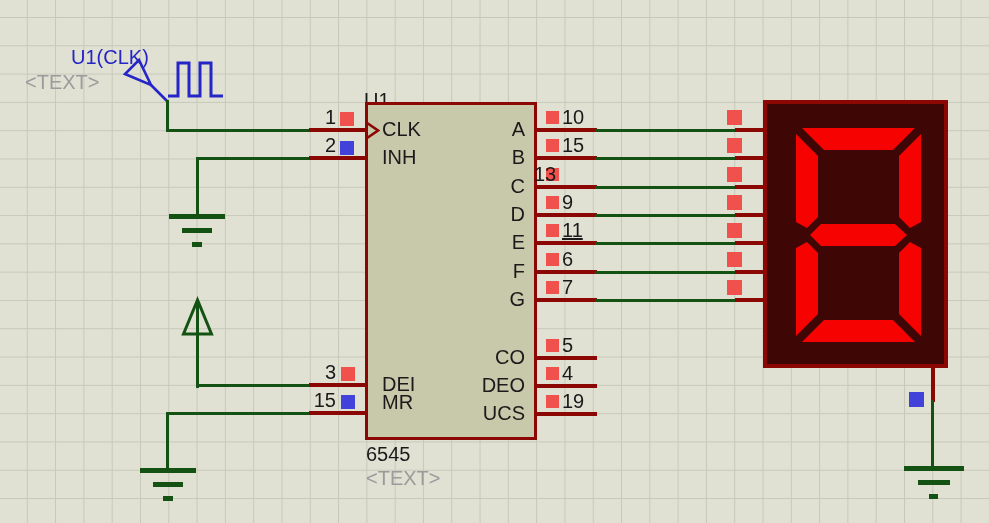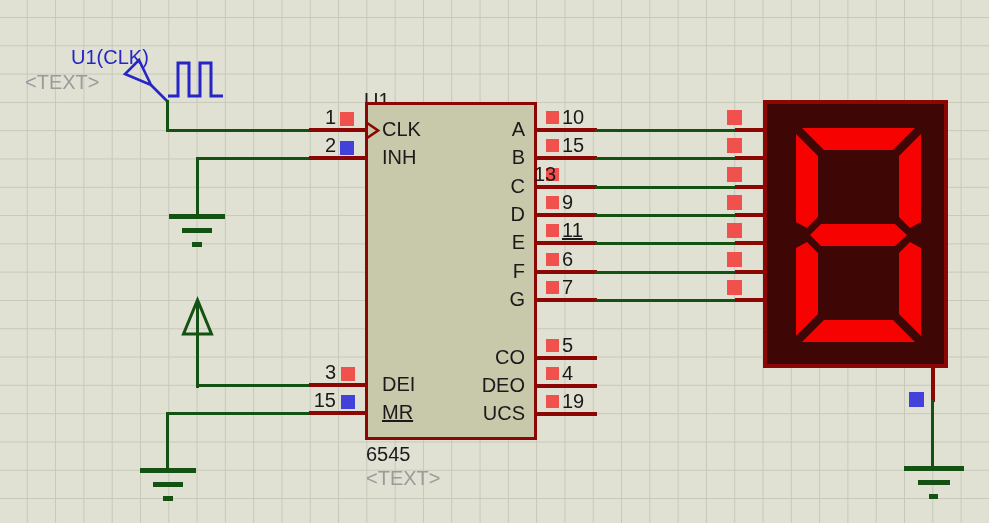--- a/index.html
+++ b/index.html
@@ -89,21 +89,21 @@
 
 <div class="txt-black" style="left:364px;top:60px;font-size:20px;line-height:30px;margin-top:25px;">U1</div>
 <div class="ic-box"></div>
 <svg style="left:366px;top:122px;" width="14" height="17" viewBox="0 0 14 17">
   <polyline points="1,1 12,8.5 1,16" fill="none" stroke="#8b0703" stroke-width="2.6"></polyline>
 </svg>
 
 <div class="name" style="left:382px;top:119px;">CLK</div>
 <div class="name" style="left:382px;top:147px;">INH</div>
 <div class="name" style="left:382px;top:374px;">DEI</div>
-<div class="name" style="left:382px;top:402px;text-decoration:underline;">MR</div>
+<div class="name" style="left:382px;top:392px;">MR</div>
 
 <div class="name r" style="left:435px;top:119px;width:90px;">A</div>
 <div class="name r" style="left:435px;top:147px;width:90px;">B</div>
 <div class="name r" style="left:435px;top:176px;width:90px;">C</div>
 <div class="name r" style="left:435px;top:204px;width:90px;">D</div>
 <div class="name r" style="left:435px;top:232px;width:90px;">E</div>
 <div class="name r" style="left:435px;top:261px;width:90px;">F</div>
 <div class="name r" style="left:435px;top:289px;width:90px;">G</div>
 
 <div class="name r" style="left:435px;top:347px;width:90px;">CO</div>

